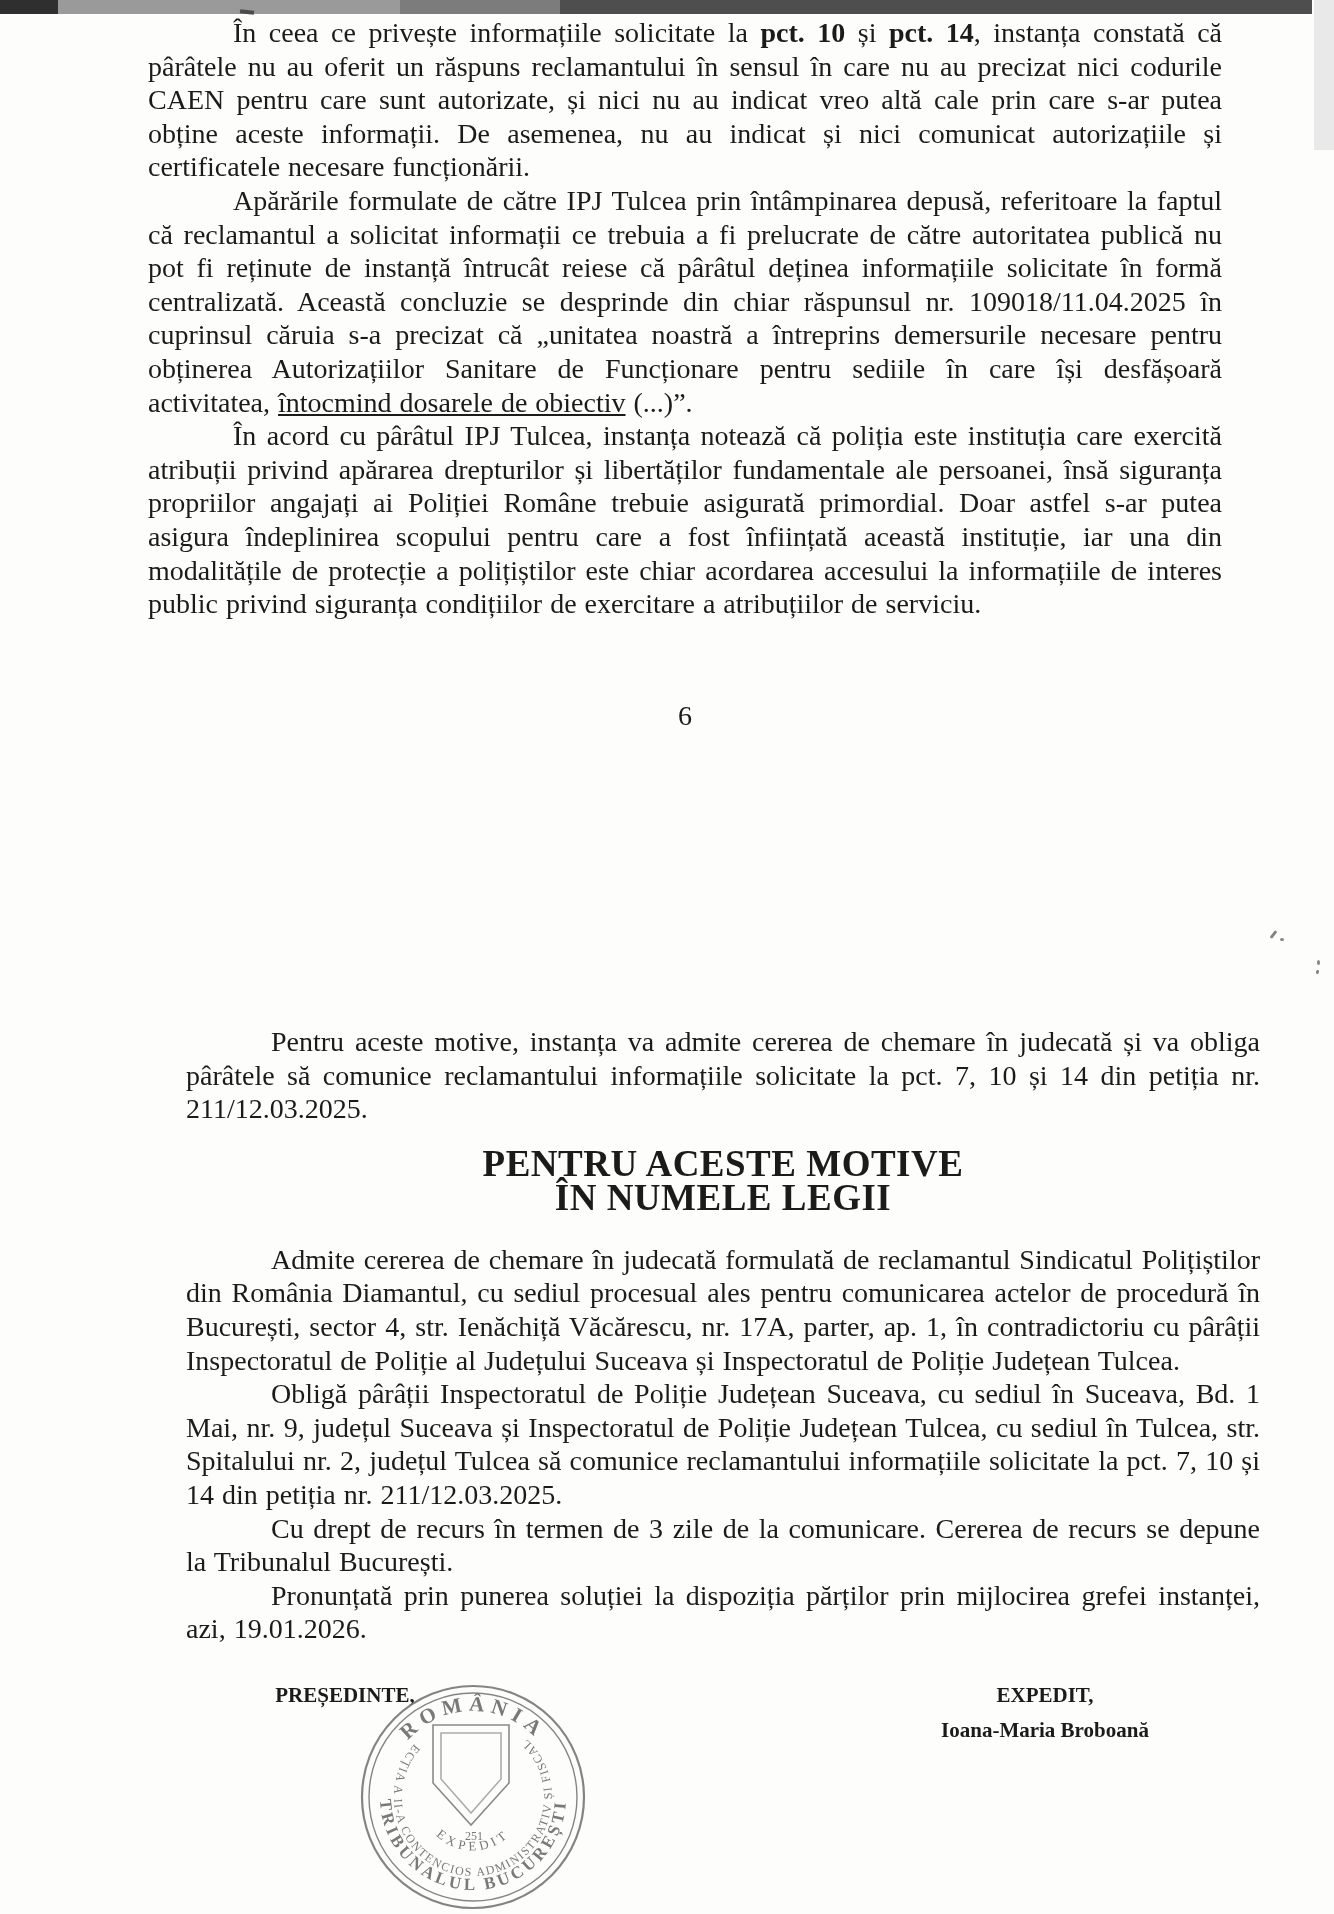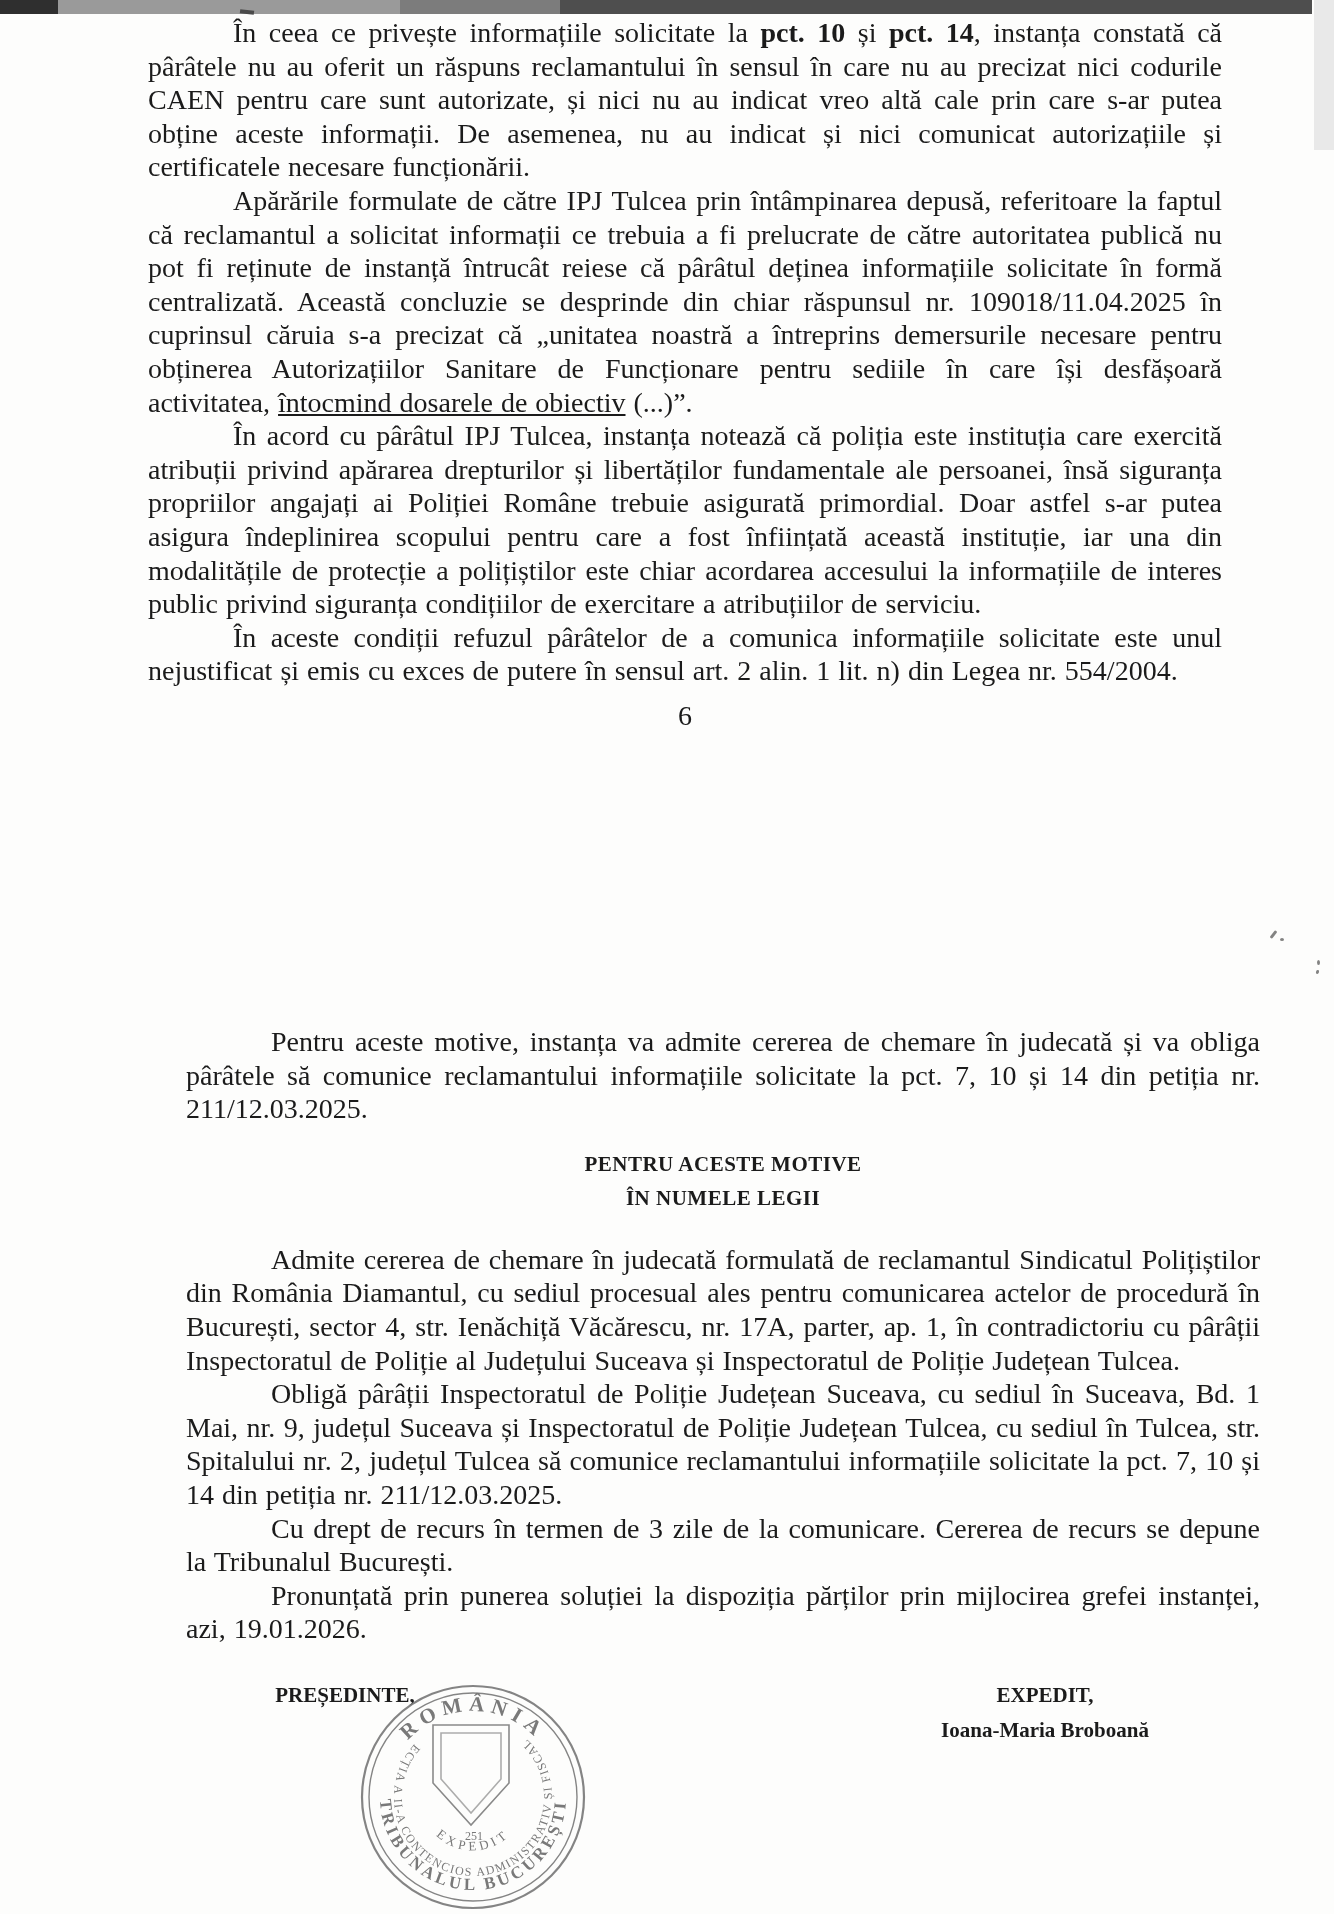--- a/index.html
+++ b/index.html
@@ -35,21 +35,21 @@
     word-spacing:1px;
     font-family:Liberation Serif, serif;
   }
   .page-number{
     position:absolute;top:699px;left:148px;width:1074px;
     text-align:center;font-size:28px;line-height:33.6px;
   }
   .heading{
     margin:21px 0 28px 0;
     text-align:center;font-weight:bold;
-    font-size:21px;line-height:34px;letter-spacing:.5px;
+    font-size:37px;line-height:34px;letter-spacing:.5px;
   }
   .signatures{position:absolute;top:1678px;left:0;width:1334px;}
   .sig{position:absolute;text-align:center;font-weight:bold;font-size:21px;line-height:35px;}
   .sig.president{left:160px;width:370px;}
   .sig.clerk{left:860px;width:370px;}
 
   .stamp{position:absolute;left:356px;top:1680px;width:234px;height:234px;opacity:.9;}
   .stamp text{font-family:"Liberation Serif","DejaVu Serif",serif;fill:#6b6b6b;}
   .stamp .ring{fill:none;stroke:#787878;}
   .stamp .shield{fill:none;stroke:#7d7d7d;stroke-width:1.6;}
@@ -60,21 +60,20 @@
 <div class="page">
 
   <div class="scan-band"></div>
   <div class="scan-strip"></div>
   <div class="scan-tick"></div>
 
   <div class="col sec1">
     <p class="para"><span>În ceea ce privește informațiile solicitate la </span><span style="font-weight: bold;">pct. 10</span><span> și </span><span style="font-weight: bold;">pct. 14</span><span>, instanța constată că pârâtele nu au oferit un răspuns reclamantului în sensul în care nu au precizat nici codurile CAEN pentru care sunt autorizate, și nici nu au indicat vreo altă cale prin care s-ar putea obține aceste informații. De asemenea, nu au indicat și nici comunicat autorizațiile și certificatele necesare funcționării.</span></p>
     <p class="para"><span>Apărările formulate de către IPJ Tulcea prin întâmpinarea depusă, referitoare la faptul că reclamantul a solicitat informații ce trebuia a fi prelucrate de către autoritatea publică nu pot fi reținute de instanță întrucât reiese că pârâtul deținea informațiile solicitate în formă centralizată. Această concluzie se desprinde din chiar răspunsul nr. 109018/11.04.2025 în cuprinsul căruia s-a precizat că „unitatea noastră a întreprins demersurile necesare pentru obținerea Autorizațiilor Sanitare de Funcționare pentru sediile în care își desfășoară activitatea, </span><span style="text-decoration: underline;">întocmind dosarele de obiectiv</span><span> (...)”.</span></p>
     <p class="para"><span>În acord cu pârâtul IPJ Tulcea, instanța notează că poliția este instituția care exercită atribuții privind apărarea drepturilor și libertăților fundamentale ale persoanei, însă siguranța propriilor angajați ai Poliției Române trebuie asigurată primordial. Doar astfel s-ar putea asigura îndeplinirea scopului pentru care a fost înființată această instituție, iar una din modalitățile de protecție a polițiștilor este chiar acordarea accesului la informațiile de interes public privind siguranța condițiilor de exercitare a atribuțiilor de serviciu.</span></p>
-    <p class="para"><span>În aceste condiții refuzul pârâtelor de a comunica informațiile solicitate este unul nejustificat și emis cu exces de putere în sensul art. 2 alin. 1 lit. n) din Legea nr. 554/2004.</span></p>
   </div>
 
   <div class="page-number">6</div>
 
   <div class="smudge smudge-a"></div>
   <div class="smudge smudge-a2"></div>
   <div class="smudge smudge-b"></div>
   <div class="smudge smudge-b2"></div>
 
   <div class="col sec2">

